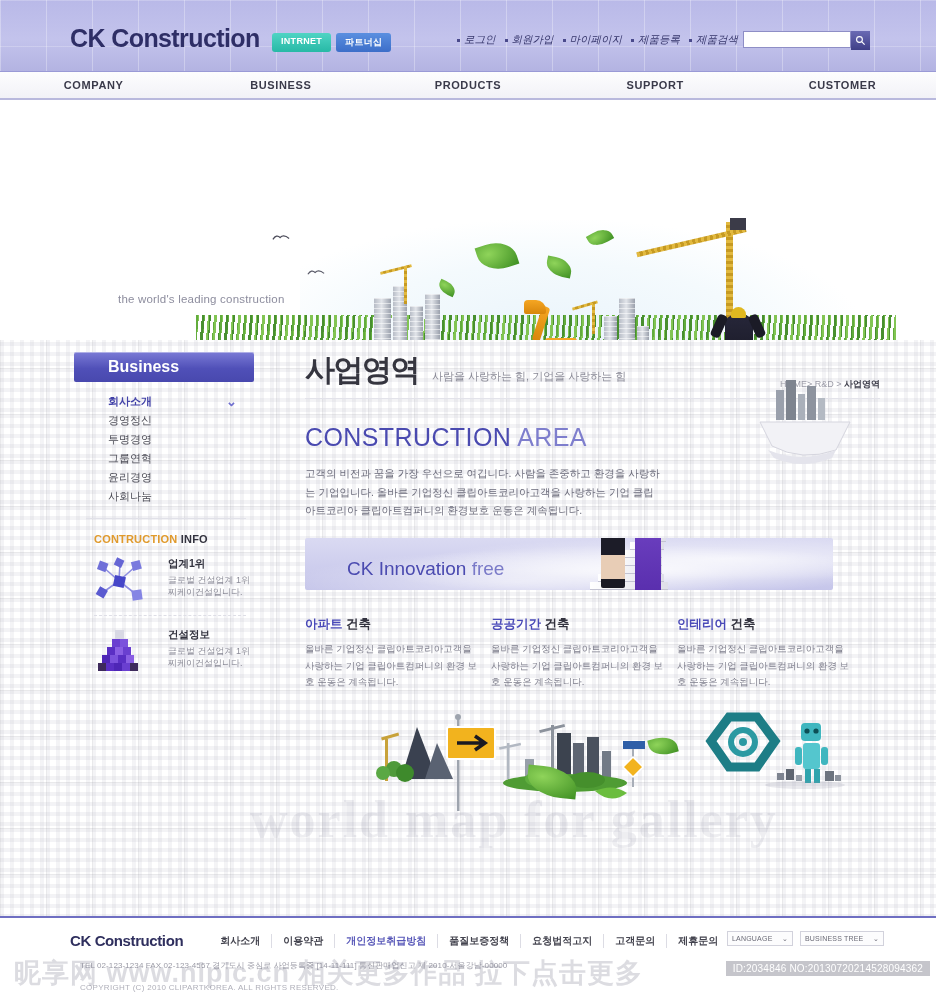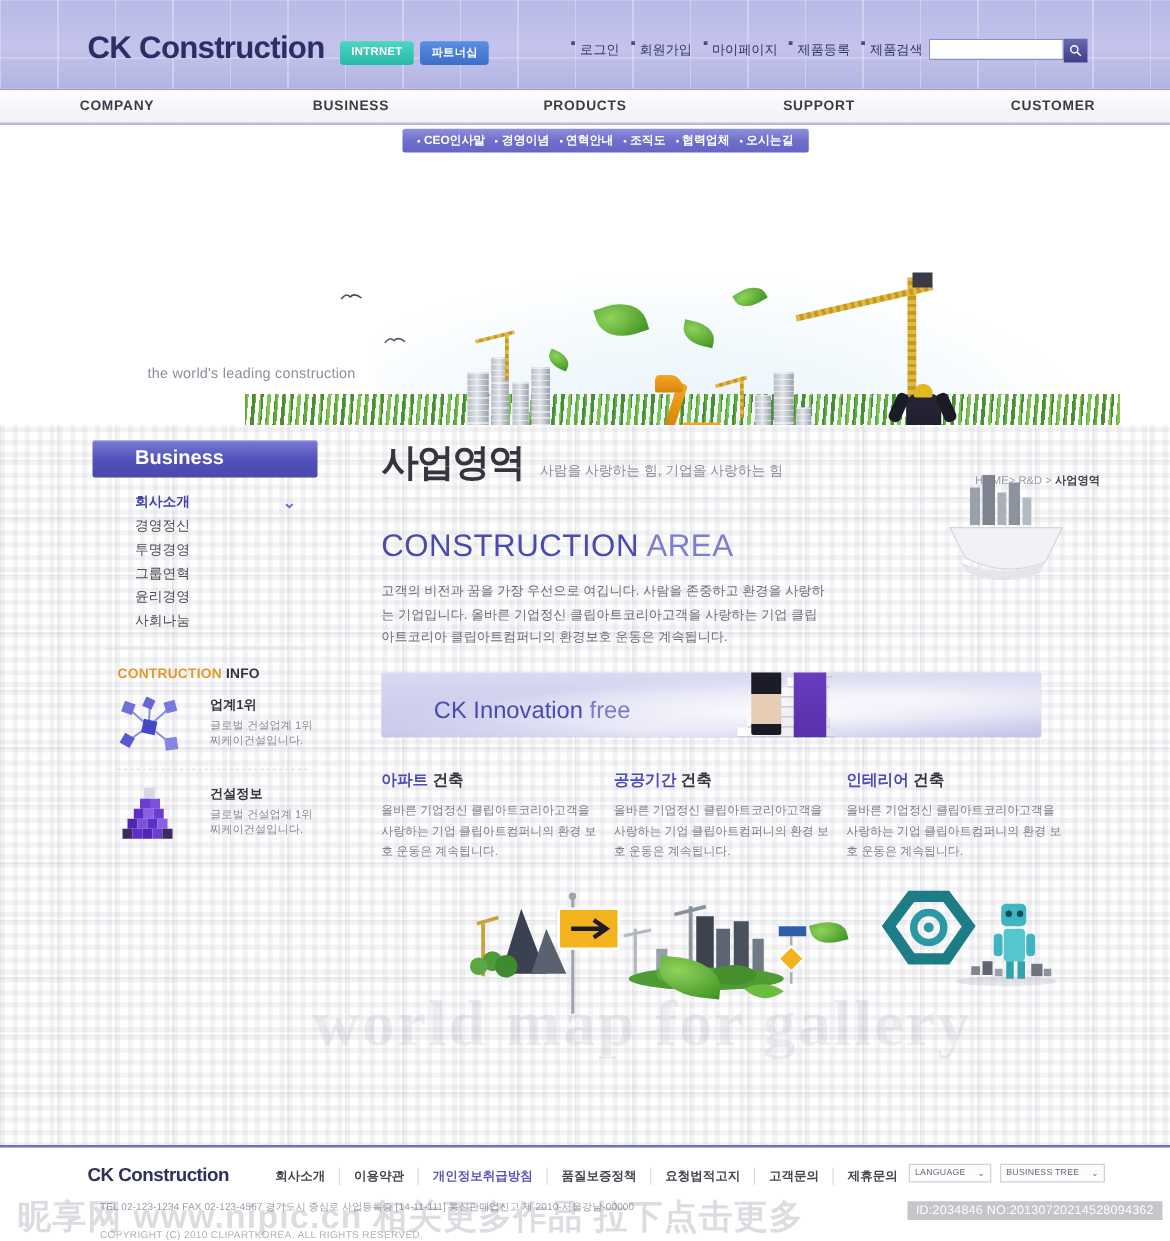--- a/index.html
+++ b/index.html
@@ -49,21 +49,21 @@
     padding: 3px 9px 3px 9px; border-radius: 3px; letter-spacing: .3px;
   }
   .badge.intranet { background: linear-gradient(to bottom,#4fd4c4,#27b9a6); }
   .badge.partner  { background: linear-gradient(to bottom,#5a8fe0,#3c6ec9); }
 
   .topnav {
     position: absolute; right: 198px; top: 33px;
     display: flex; align-items: center; gap: 9px;
     font-size: 10.5px; color: #34346a;
   }
-  .topnav .tn { display: flex; align-items: flex-start; gap: 4px; white-space: nowrap; }
+  .topnav .tn { display: flex; align-items: center; gap: 4px; white-space: nowrap; font-style: italic; }
   .topnav .dot { width: 3px; height: 3px; background: #4a4a8c; display:inline-block; }
 
   .searchwrap { position: absolute; right: 66px; top: 31px; display: flex; }
   .searchbox {
     width: 108px; height: 17px; background: #fff;
     border: 1px solid #8e8ec6; font-size: 10px; padding: 0 4px;
     color: #555; outline: none;
   }
   .searchbtn {
     width: 19px; height: 19px; background: linear-gradient(to bottom,#6a6ab4,#3f3f87);
@@ -340,46 +340,20 @@
     <div class="mn">COMPANY</div>
     <div class="mn">BUSINESS</div>
     <div class="mn">PRODUCTS</div>
     <div class="mn">SUPPORT</div>
     <div class="mn">CUSTOMER</div>
   </div>
 
   <div class="hero">
     <div class="sky"></div>
 
-    <div class="subnav">
-      <span class="sn">
-          <i class="sdot"></i>
-          <span>CEO인사말</span>
-        </span>
-      <span class="sn">
-          <i class="sdot"></i>
-          <span>경영이념</span>
-        </span>
-      <span class="sn">
-          <i class="sdot"></i>
-          <span>연혁안내</span>
-        </span>
-      <span class="sn">
-          <i class="sdot"></i>
-          <span>조직도</span>
-        </span>
-      <span class="sn">
-          <i class="sdot"></i>
-          <span>협력업체</span>
-        </span>
-      <span class="sn">
-          <i class="sdot"></i>
-          <span>오시는길</span>
-        </span>
-    </div>
 
     <div class="hero-sub">the world's leading construction</div>
 
     <svg class="bird" style="left:272px; top:133px;" viewBox="0 0 20 10">
       <path d="M1 7 Q5 1 9 5 Q13 1 19 6" fill="none" stroke="#4a4a58" stroke-width="1.4"></path>
     </svg>
     <svg class="bird" style="left:305px; top:168px; width:22px;" viewBox="0 0 20 10">
       <path d="M1 7 Q5 1 9 5 Q13 1 19 6" fill="none" stroke="#5a5a68" stroke-width="1.3"></path>
     </svg>
 

